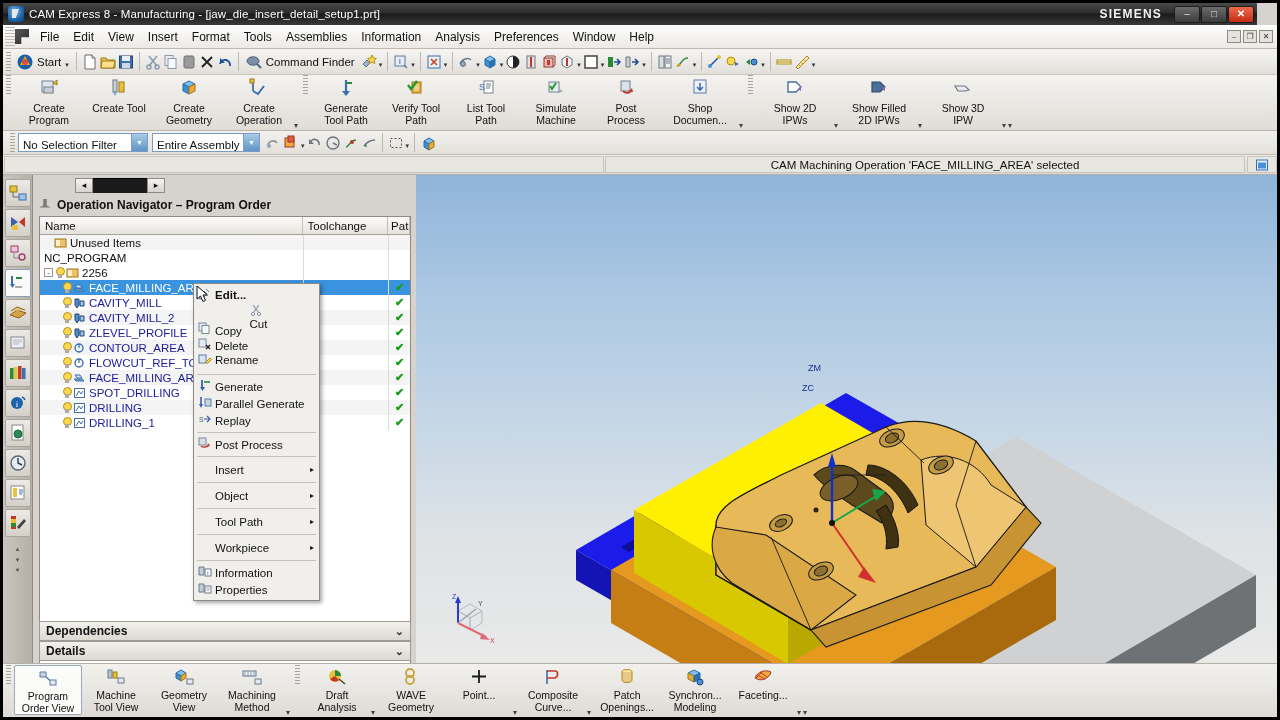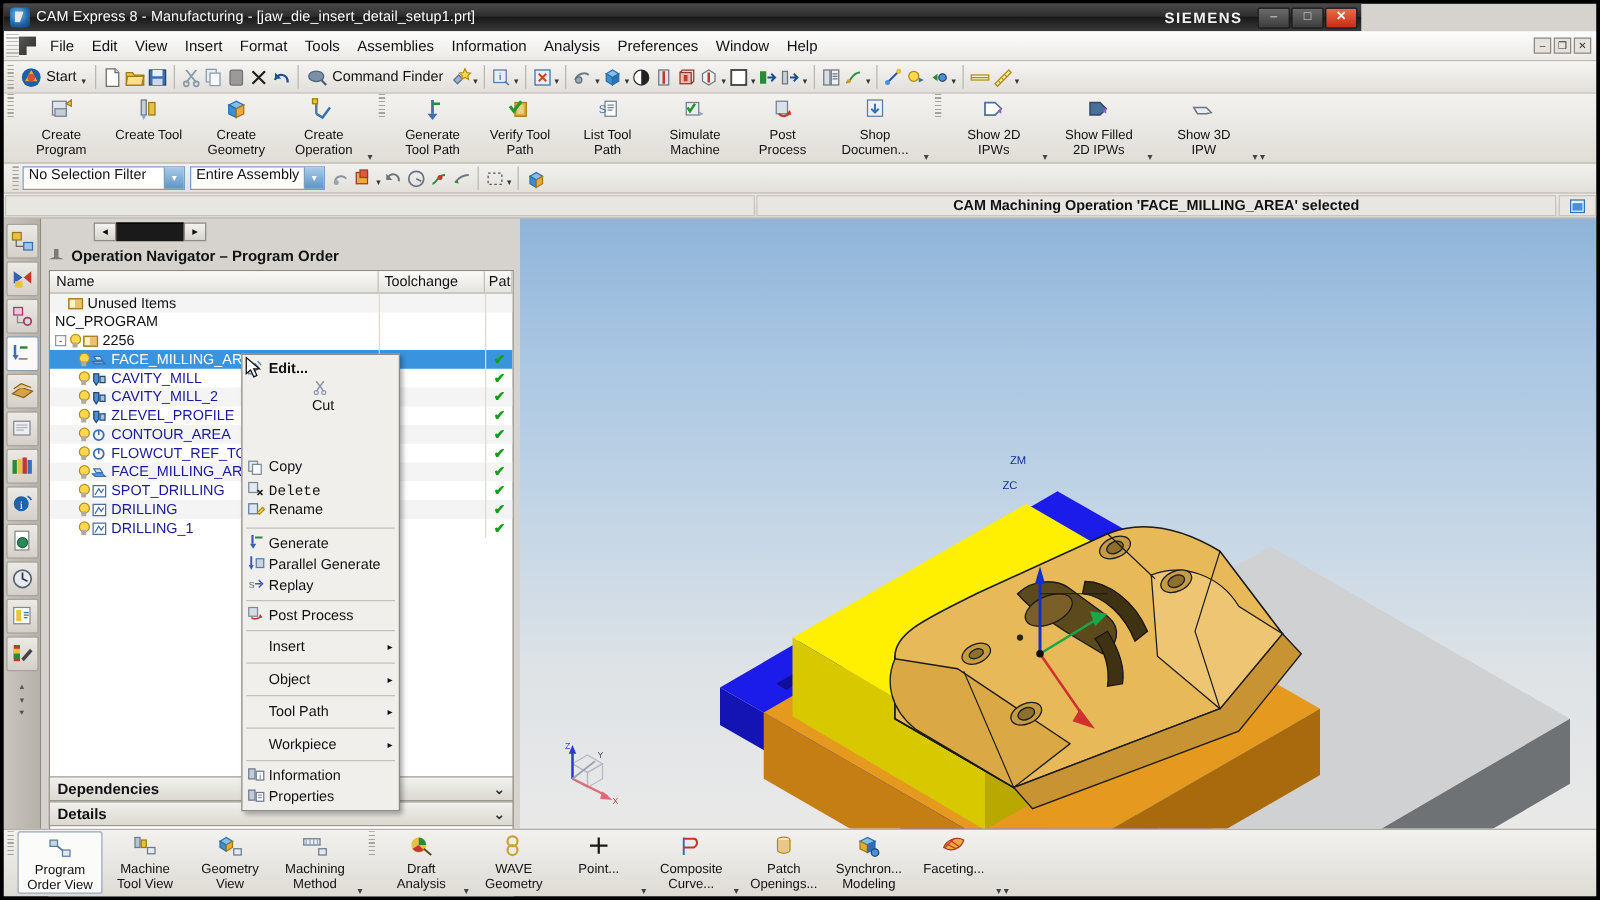--- a/index.html
+++ b/index.html
@@ -13,21 +13,21 @@
   #app {
     position: relative;
     width: 1280px; height: 720px;
     background: #d6d3ce;
     border: 3px solid #000;
     overflow: hidden;
   }
 
   
   .titlebar {
-    position: absolute; left: 0; top: 0; width: 1086px; height: 22px;
+    position: absolute; left: 0; top: 0; width: 1254px; height: 22px;
     background: linear-gradient(to bottom, #4a4a4a 0%, #2d2d2d 45%, #1a1a1a 50%, #3a3a3a 100%);
     display: flex; align-items: center;
     color: #fff;
   }
   .titlebar .app-icon {
     width: 16px; height: 16px; margin: 0 5px 0 5px;
     background: radial-gradient(circle at 40% 35%, #7ab8e8 0%, #1c63a8 60%, #0d3f73 100%);
     border-radius: 3px;
     position: relative;
   }
@@ -120,21 +120,21 @@
 
   
   .tb3 {
     position: absolute; left: 0; top: 128px; width: 1274px; height: 24px;
     background: linear-gradient(to bottom, #f2f1ee, #e3e0da);
     border-bottom: 1px solid #c0bcb5;
     display: flex; align-items: center; padding-left: 4px;
   }
   .combo {
     height: 19px; border: 1px solid #7b9dc4; background: #fff;
-    display: flex; align-items: flex-start; font-size: 11.5px; color: #111;
+    display: flex; align-items: flex-end; font-size: 11.5px; color: #111;
     padding-left: 4px; margin-right: 4px;
   }
   .combo .arrow {
     width: 16px; height: 17px; margin-left: auto;
     background: linear-gradient(to bottom, #a9cbe8, #5f94c4);
     border-left: 1px solid #7b9dc4;
     display: flex; align-items: center; justify-content: center;
     color: #fff; font-size: 8px;
   }
 
@@ -146,21 +146,21 @@
     display: flex; align-items: center;
   }
   .cue-cell {
     height: 17px; margin-left: 1px; border: 1px solid #c9c5be;
     background: #e8e6e1;
   }
   .cue-main {
     flex: 1; height: 17px; margin: 0 1px;
     border: 1px solid #c9c5be; background: #e8e6e1;
     display: flex; align-items: center; justify-content: center;
-    font-size: 11.5px; font-weight: bold; color: #111; text-align: center;
+    font-size: 11.5px; font-weight: normal; color: #111; text-align: center;
   }
 
   
   .resbar {
     position: absolute; left: 0; top: 172px; width: 30px; height: 488px;
     background: linear-gradient(to right, #c9c5be, #b5b1a9);
     border-right: 1px solid #8f8b84;
     display: flex; flex-direction: column; align-items: center;
     padding-top: 4px;
   }
@@ -1166,29 +1166,29 @@
     </div>
     <div style="display:flex;align-items:center;height:17px;padding-left:4px;flex-direction:column;">
       <span style="width:17px;">
         <svg width="14" height="13" viewBox="0 0 14 13">
             <path d="M3 2l6 8M9 2L3 10" stroke="#8a99ab" stroke-width="1.2" fill="none"></path>
             <circle cx="3" cy="11" r="1.6" fill="none" stroke="#8a99ab"></circle>
             <circle cx="9" cy="11" r="1.6" fill="none" stroke="#8a99ab"></circle>
           </svg></span>
       <span>Cut</span>
     </div>
-    <div style="display:flex;align-items:flex-start;height:17px;padding-left:4px;margin-top:48px;">
+    <div style="display:flex;align-items:flex-end;height:17px;padding-left:4px;">
       <span style="width:17px;">
         <svg width="14" height="13" viewBox="0 0 14 13">
             <rect x="1" y="1" width="7" height="8" fill="#e4eaf1" stroke="#7b8a9a"></rect>
             <rect x="4" y="3.5" width="7" height="8" fill="#f7f9fb" stroke="#7b8a9a"></rect>
           </svg></span>
       <span>Copy</span>
     </div>
-    <div style="display:flex;align-items:center;height:17px;padding-left:4px;font-family:Liberation Mono, monospace;">
+    <div style="display:flex;align-items:center;height:17px;padding-left:4px;">
       <span style="width:17px;">
         <svg width="14" height="13" viewBox="0 0 14 13">
             <rect x="1" y="1" width="7" height="8" fill="#e4eaf1" stroke="#7b8a9a"></rect>
             <path d="M8 7l4 4M12 7l-4 4" stroke="#1f1f1f" stroke-width="1.4"></path>
           </svg></span>
       <span>Delete</span>
     </div>
     <div style="display:flex;align-items:flex-start;height:17px;padding-left:4px;">
       <span style="width:17px;">
         <svg width="14" height="13" viewBox="0 0 14 13">

